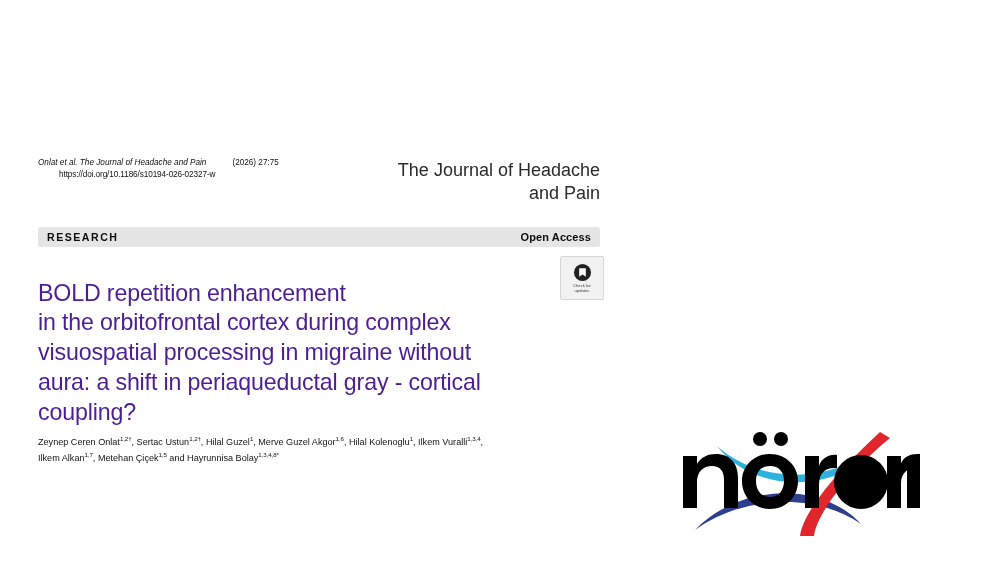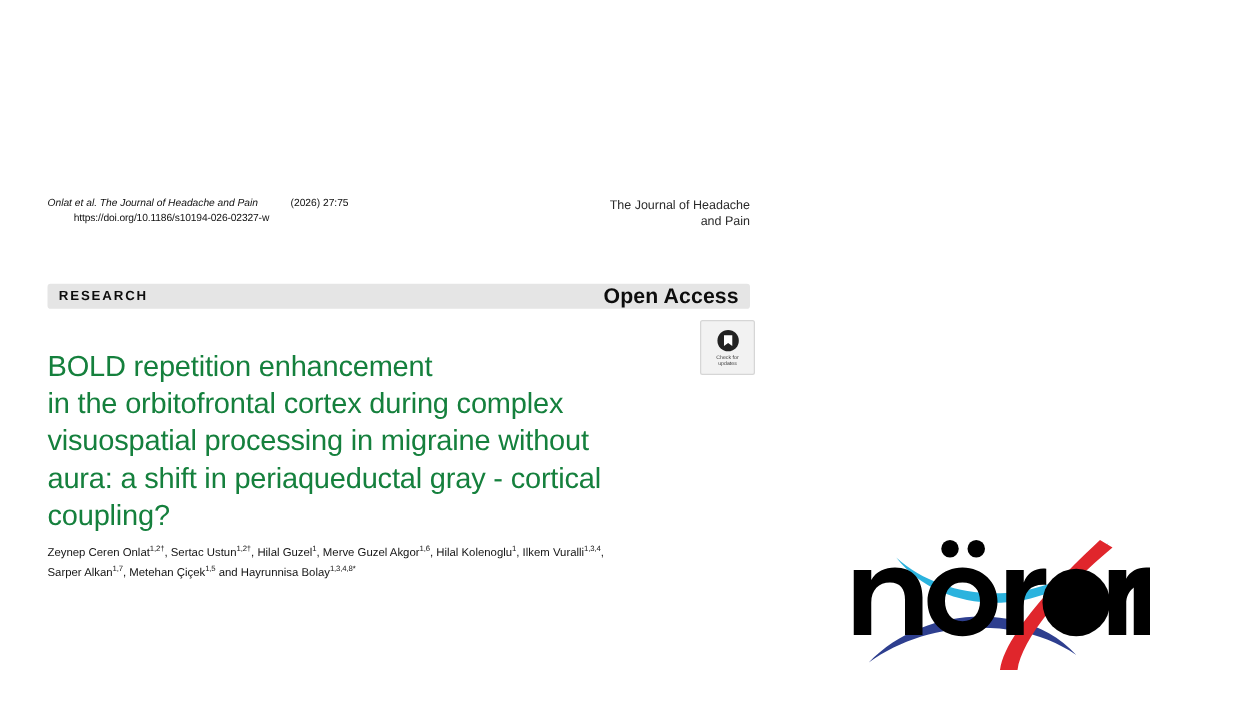--- a/index.html
+++ b/index.html
@@ -56,21 +56,21 @@
     font-style: normal;
   }
   #citation-doi {
     font-style: normal;
     letter-spacing: -0.1px;
     padding-left: 21px;
   }
 
   #journal-title {
     text-align: right;
-    font-size: 10px;
+    font-size: 18px;
     line-height: 1.28;
     color: #2b2b2b;
     white-space: nowrap;
     margin-top: 2px;
   }
 
   
   #research-bar {
     position: absolute;
     left: 38px;
@@ -85,21 +85,21 @@
     box-sizing: border-box;
     padding: 0 9px;
   }
   #research-label {
     font-size: 10.6px;
     font-weight: bold;
     letter-spacing: 1.5px;
     color: #0d0d0d;
   }
   #open-access-label {
-    font-size: 17px;
+    font-size: 11px;
     font-weight: bold;
     color: #0d0d0d;
     letter-spacing: 0.1px;
   }
 
   
   #crossmark-badge {
     position: absolute;
     left: 560px;
     top: 221px;
@@ -128,21 +128,21 @@
   }
 
   
   #article-title {
     position: absolute;
     left: 38px;
     top: 228px;
     width: 520px;
     font-size: 23.2px;
     line-height: 1.29;
-    color: #15803d;
+    color: #4c1d95;
     font-weight: normal;
     letter-spacing: -0.15px;
   }
   #article-title .tl {
     display: block;
     white-space: nowrap;
   }
 
   
   #author-list {
@@ -238,21 +238,21 @@
   <h1 id="article-title">
     <span class="tl">BOLD repetition enhancement</span>
     <span class="tl">in the orbitofrontal cortex during complex</span>
     <span class="tl">visuospatial processing in migraine without</span>
     <span class="tl">aura: a shift in periaqueductal gray - cortical</span>
     <span class="tl">coupling?</span>
   </h1>
 
   <div id="author-list">
     <span class="al" id="author-line-1"><span>Zeynep Ceren Onlat</span><sup>1,2†</sup>, <span>Sertac Ustun</span><sup>1,2†</sup>, <span>Hilal Guzel</span><sup>1</sup>, <span>Merve Guzel Akgor</span><sup>1,6</sup>, <span>Hilal Kolenoglu</span><sup>1</sup>, <span>Ilkem Vuralli</span><sup>1,3,4</sup>,</span>
-    <span class="al" id="author-line-2"><span>Sarper Alkan</span><sup>1,7</sup>, <span>Metehan Çiçek</span><sup>1,5</sup> and <span>Hayrunnisa Bolay</span><sup>1,3,4,8*</sup></span>
+    <span class="al" id="author-line-2"><span>Ilkem Alkan</span><sup>1,7</sup>, <span>Metehan Çiçek</span><sup>1,5</sup> and <span>Hayrunnisa Bolay</span><sup>1,3,4,8*</sup></span>
   </div>
 
 </div>
 
 <div id="highlight-panel">
 
 
   <div id="norom-logo">
     <svg viewBox="0 0 245 128" aria-hidden="true">
 

